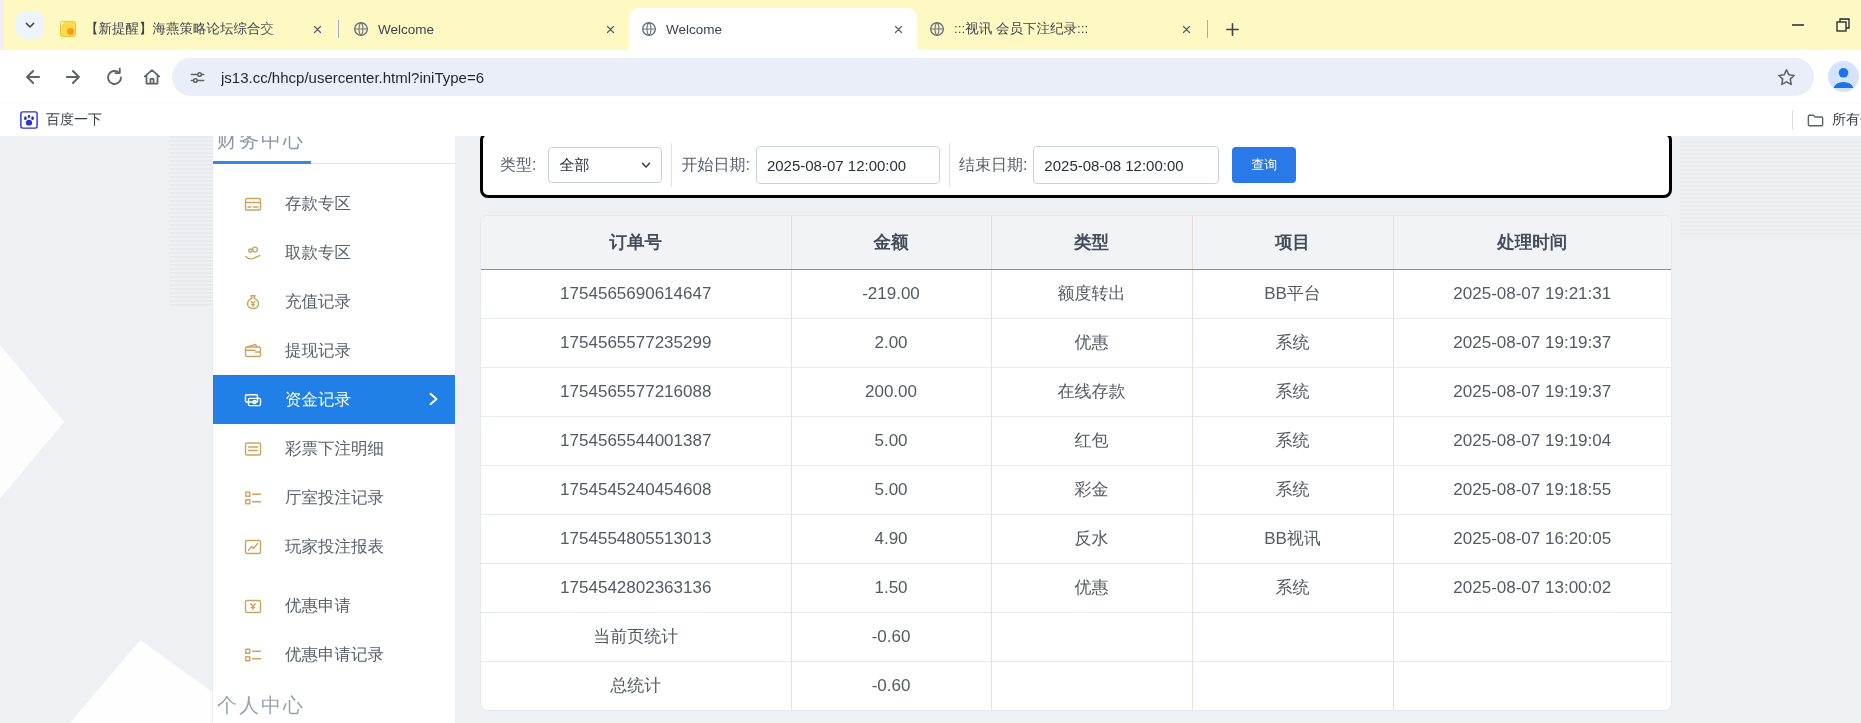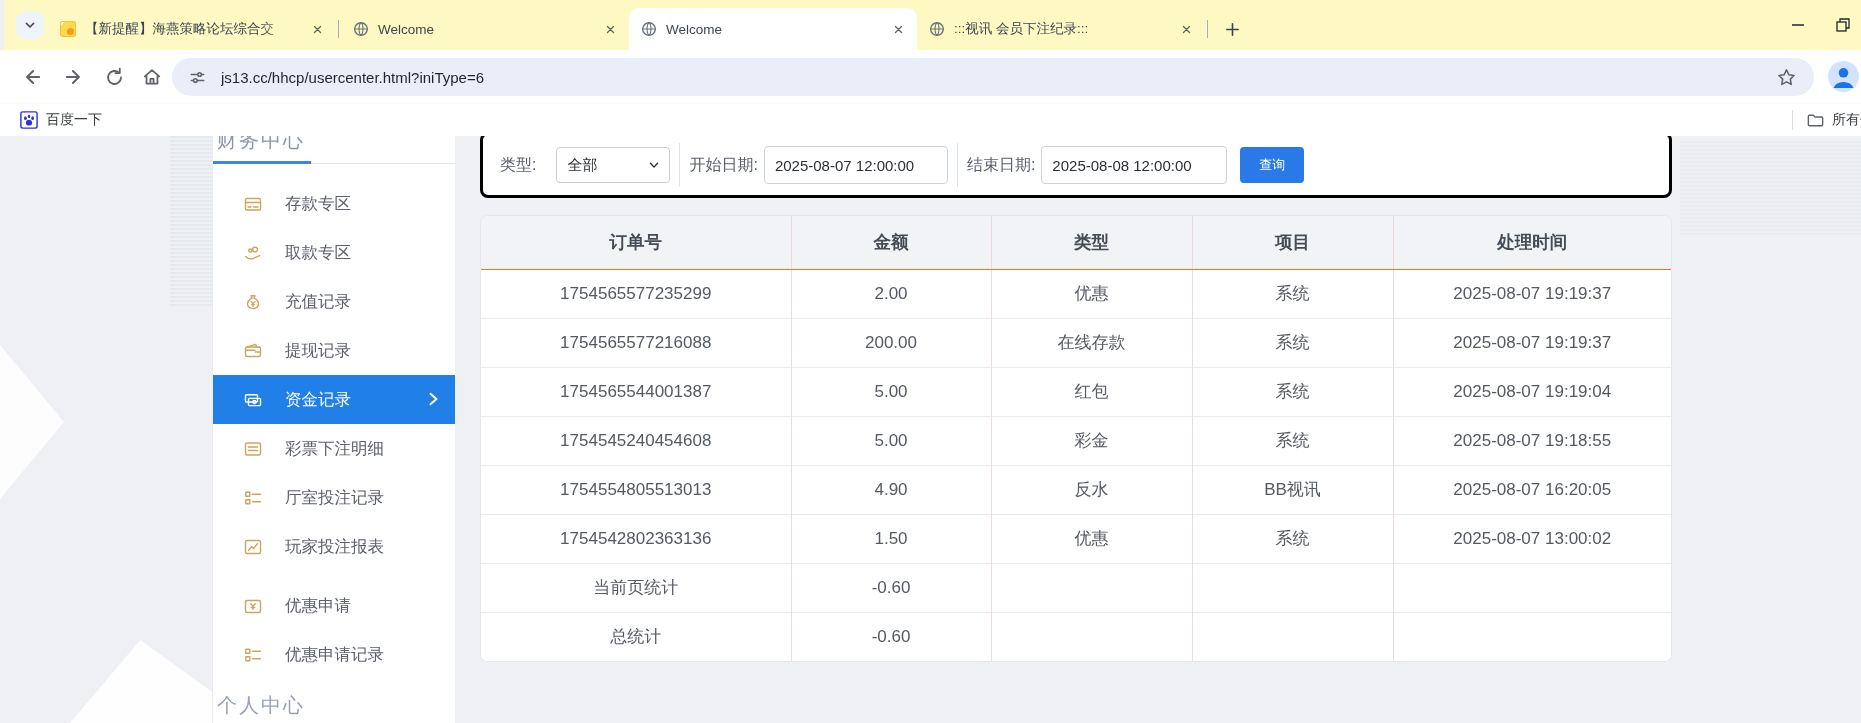--- a/index.html
+++ b/index.html
@@ -73,21 +73,21 @@
   .side-item.selected { background:#2080e8; color:#ffffff; }
   .s-icon { width:20px; height:20px; color:#c9a55f; flex:0 0 auto; }
   .side-item.selected .s-icon { color:#ffffff; }
   .sel-chevron { position:absolute; right:12px; top:14px; width:20px; height:20px; }
   .side-head-bottom { margin:13px 0 0 4px; font-size:20px; color:#99a1b0; letter-spacing:2px; }
 
   
   .filterbox { position:absolute; left:480px; top:-4px; width:1192px; height:66px; background:#ffffff;
     border:3px solid #000000; border-radius:8px; display:flex; align-items:center; padding-left:17px; }
   .f-label { font-size:16px; color:#5b616c; white-space:nowrap; }
-  .f-select { width:114px; height:36px; margin-left:20px; border:1px solid #c9ced8; border-radius:4px;
+  .f-select { width:114px; height:36px; margin-left:12px; border:1px solid #c9ced8; border-radius:4px;
     background:#fff; display:flex; align-items:center; padding:0 8px 0 10px; font-size:15px; color:#2b2f36;
     cursor:pointer; }
   .f-select .sel-text { flex:1; }
   .f-sep { width:1px; height:44px; background:#dde1e8; margin:0 9px; }
   .f-input { height:38px; border:1px solid #ccd2da; border-radius:4px; background:#fff; font-size:15px;
     color:#2b2f36; padding:0 10px; margin-left:6px; font-family:"Liberation Sans","DejaVu Sans",sans-serif; }
   .f-input.start { width:184px; }
   .f-input.end { width:186px; }
   .f-btn { width:64px; height:36px; margin-left:13px; background:#2979e8; border:none; border-radius:4px;
     color:#fff; font-size:13px; cursor:pointer; font-family:inherit; }
@@ -418,20 +418,27 @@
             <tr>
               <th>订单号</th>
               <th>金额</th>
               <th>类型</th>
               <th>项目</th>
               <th>处理时间</th>
             </tr>
           </thead>
         <tbody>
             <tr>
+              <td>1754565690614647</td>
+              <td>-219.00</td>
+              <td>额度转出</td>
+              <td>BB平台</td>
+              <td>2025-08-07 19:21:31</td>
+            </tr>
+            <tr>
               <td>1754565577235299</td>
               <td>2.00</td>
               <td>优惠</td>
               <td>系统</td>
               <td>2025-08-07 19:19:37</td>
             </tr>
             <tr>
               <td>1754565577216088</td>
               <td>200.00</td>
               <td>在线存款</td>

